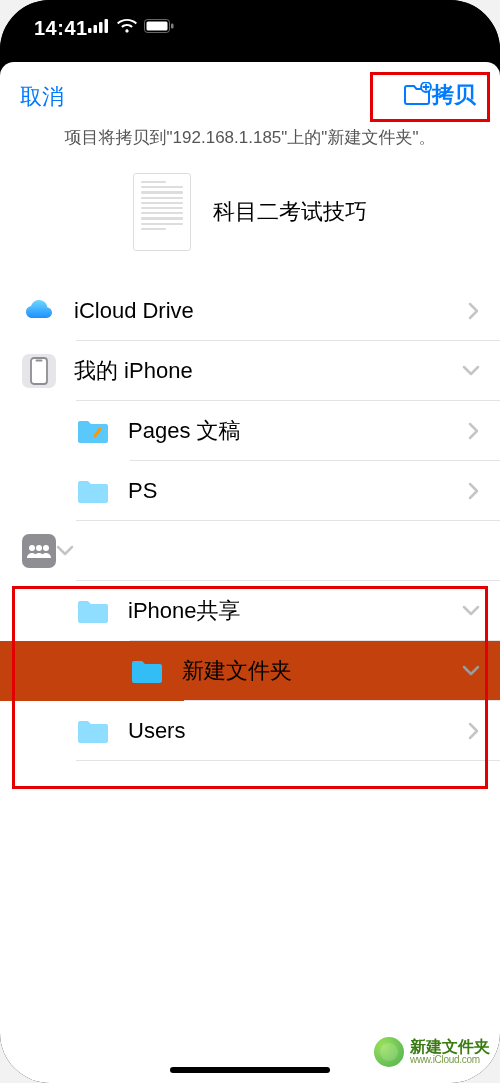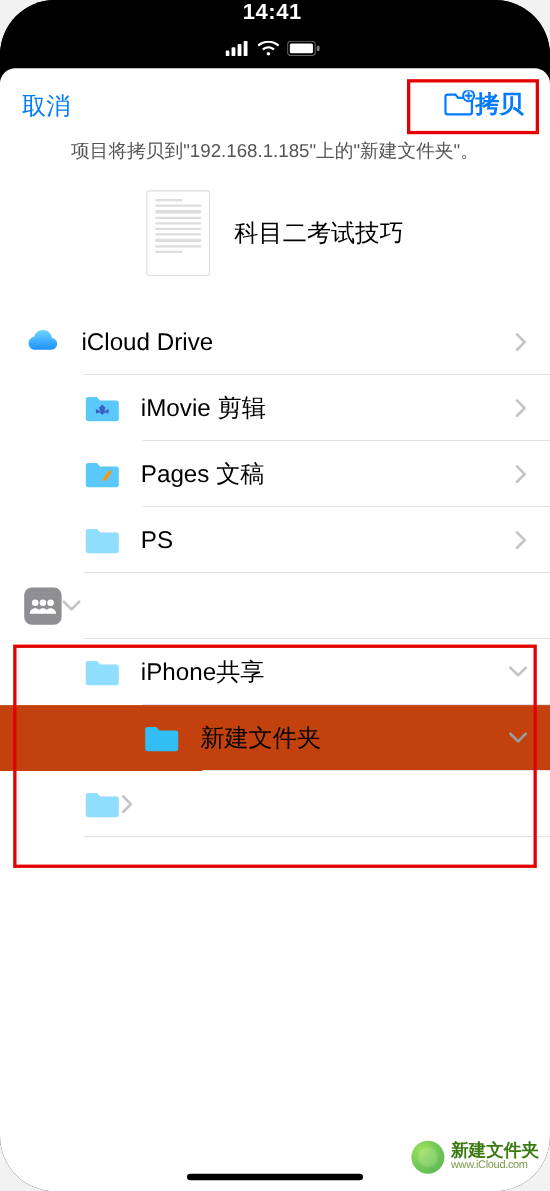--- a/index.html
+++ b/index.html
@@ -1,19 +1,19 @@
 <!DOCTYPE html>
 <html><head>
 <meta charset="utf-8">
 <style>
   * { margin: 0; padding: 0; box-sizing: border-box; -webkit-font-smoothing: antialiased; }
   html, body { width: 500px; height: 1083px; background: #f2f2f2; font-family: -apple-system, "Helvetica Neue", Arial, sans-serif; }
   .phone { width: 500px; height: 1083px; background: #000; position: relative; overflow: hidden; border-radius: 50px; }
   
-  .status-bar { position: absolute; top: 0; left: 0; right: 0; height: 56px; background: #000; display: flex; align-items: center; justify-content: space-between; padding: 0 39px 0 34px; z-index: 5; flex-direction: column; }
+  .status-bar { position: absolute; top: 0; left: 0; right: 0; height: 56px; background: #000; display: flex; align-items: center; justify-content: flex-start; padding: 0 39px 0 34px; z-index: 5; }
   .sb-time { color: #fff; font-size: 20px; font-weight: 600; letter-spacing: 0.5px; }
   .sb-right { display: flex; align-items: center; gap: 7px; }
   .sb-icon { color: #fff; }
   
   .sheet { position: absolute; top: 62px; left: 0; right: 0; bottom: 0; background: #fff; border-top-left-radius: 14px; border-top-right-radius: 14px; display: flex; flex-direction: column; }
   .nav { display: flex; align-items: flex-end; justify-content: space-between; padding: 16px 20px 10px 20px; }
   .nav-cancel { color: #007aff; font-size: 22px; }
   .nav-right { display: flex; align-items: center; padding: 2px 4px; }
   .nav-copy { color: #007aff; font-size: 22px; font-weight: 600; }
   .subtitle { text-align: center; color: #555; font-size: 17px; padding: 4px 20px 14px; }
@@ -132,36 +132,36 @@
             </svg>
         </span>
         <span class="row-label">iCloud Drive</span>
         <span class="chev right">
             <svg width="12" height="18" viewBox="0 0 12 18">
               <path d="M2 2l7 7-7 7" fill="none" stroke="#c5c5c7" stroke-width="2.5" stroke-linecap="round" stroke-linejoin="round"></path>
             </svg>
           </span>
       </div>
 
-
-      <div class="row" style="--sep-left:130px;">
-        <span class="pad" style="width:76px"></span>
-        <span class="icon-box">
-          <svg viewBox="0 0 34 28">
-              <path d="M2 6c0-1.1.9-2 2-2h8l3 3h15c1.1 0 2 .9 2 2v15c0 1.1-.9 2-2 2H4c-1.1 0-2-.9-2-2V6z" fill="#5ac8fa"></path>
-              <path d="M17 11l-3 2.5 1.2 3.5L12 15h-1l.5 4 3-1 2.5 2 2.5-2 3 1 .5-4h-1l-3.2 2 1.2-3.5L17 11z" fill="#3b5fc4"></path>
-            </svg>
-        </span>
-        <span class="row-label">iMovie 剪辑</span>
-        <span class="chev right">
-            <svg width="12" height="18" viewBox="0 0 12 18">
-              <path d="M2 2l7 7-7 7" fill="none" stroke="#c5c5c7" stroke-width="2.5" stroke-linecap="round" stroke-linejoin="round"></path>
-            </svg>
-          </span>
-      </div>
+      <div class="row" style="--sep-left:76px;">
+        <span class="pad" style="width:22px"></span>
+        <span class="ic-phone">
+          <svg width="18" height="28" viewBox="0 0 18 28">
+              <rect x="1" y="1" width="16" height="26" rx="3" fill="#fff" stroke="#8e8e93" stroke-width="1.8"></rect>
+              <rect x="5.5" y="2.5" width="7" height="2" rx="1" fill="#8e8e93"></rect>
+            </svg>
+        </span>
+        <span class="row-label">我的 iPhone</span>
+        <span class="chev down">
+            <svg width="18" height="12" viewBox="0 0 18 12">
+              <path d="M2 2l7 7 7-7" fill="none" stroke="#c5c5c7" stroke-width="2.5" stroke-linecap="round" stroke-linejoin="round"></path>
+            </svg>
+          </span>
+      </div>
+
 
       <div class="row" style="--sep-left:130px;">
         <span class="pad" style="width:76px"></span>
         <span class="icon-box">
           <svg viewBox="0 0 34 28">
               <path d="M2 6c0-1.1.9-2 2-2h8l3 3h15c1.1 0 2 .9 2 2v15c0 1.1-.9 2-2 2H4c-1.1 0-2-.9-2-2V6z" fill="#5ac8fa"></path>
               <rect x="20" y="10" width="3" height="11" rx="1.5" transform="rotate(35 21.5 15.5)" fill="#ff9500"></rect>
             </svg>
         </span>
         <span class="row-label">Pages 文稿</span>
@@ -234,20 +234,21 @@
           </span>
       </div>
 
       <div class="row" style="--sep-left:76px;">
         <span class="pad" style="width:76px"></span>
         <span class="icon-box">
           <svg viewBox="0 0 34 28">
               <path d="M2 6c0-1.1.9-2 2-2h8l3 3h15c1.1 0 2 .9 2 2v15c0 1.1-.9 2-2 2H4c-1.1 0-2-.9-2-2V6z" fill="#8fddff"></path>
             </svg>
         </span>
+        <span class="row-label">Users</span>
         <span class="chev right">
             <svg width="12" height="18" viewBox="0 0 12 18">
               <path d="M2 2l7 7-7 7" fill="none" stroke="#c5c5c7" stroke-width="2.5" stroke-linecap="round" stroke-linejoin="round"></path>
             </svg>
           </span>
       </div>
 
     </div>
 
     <div class="home-ind"></div>

